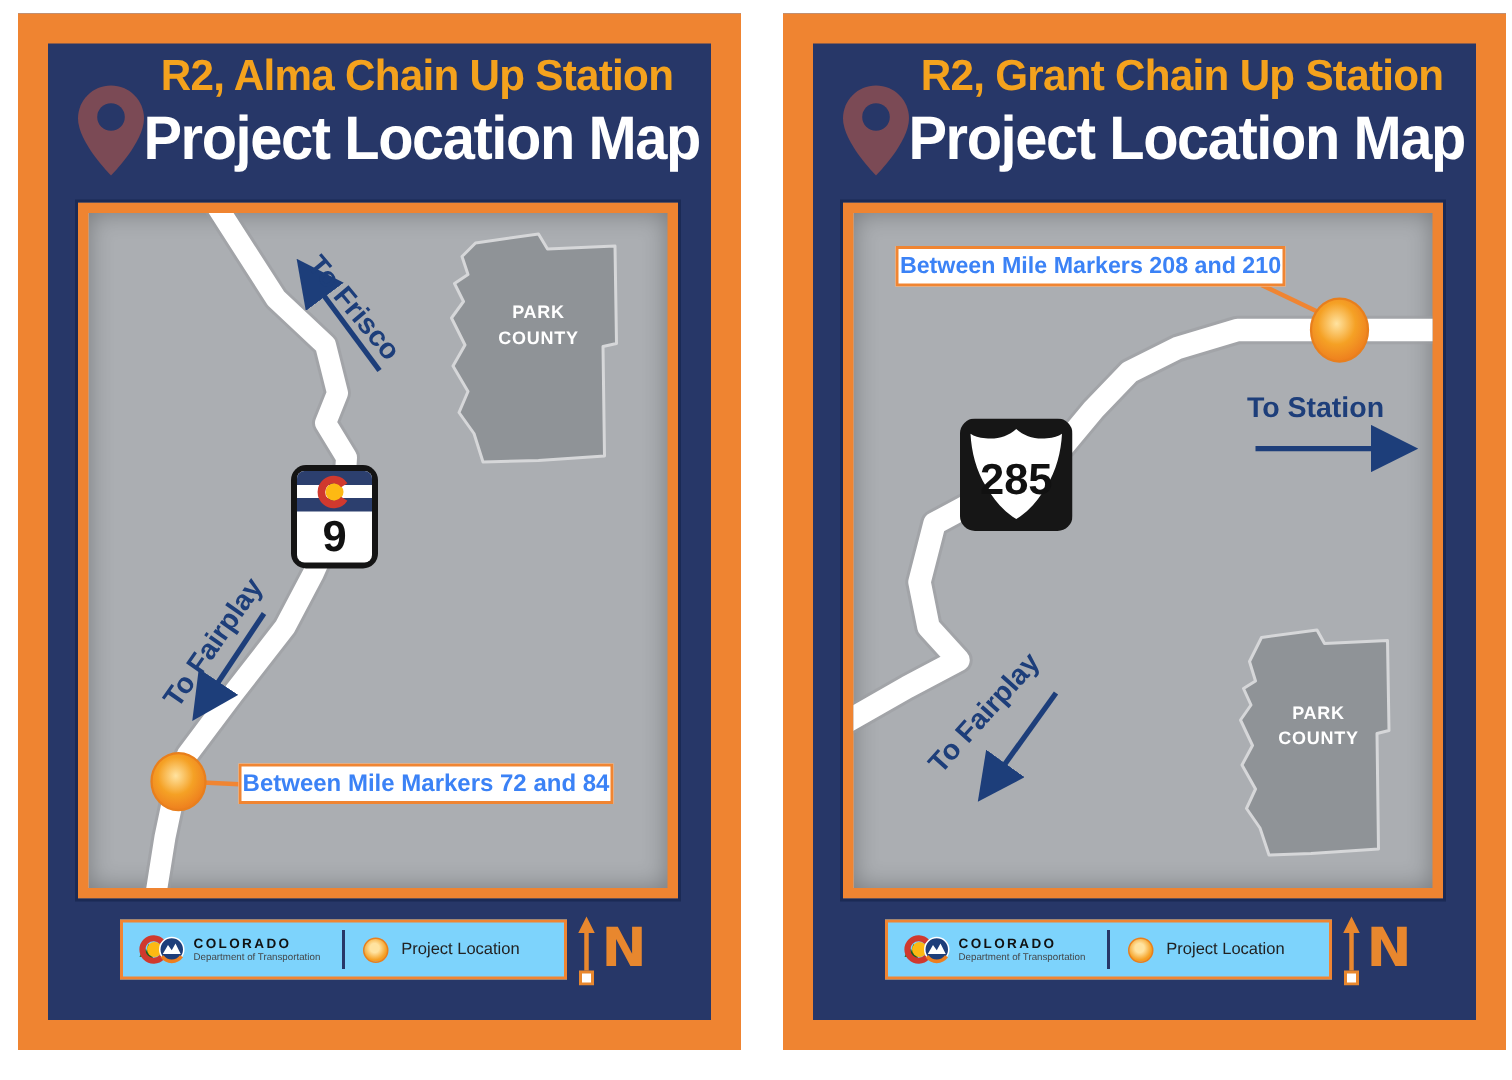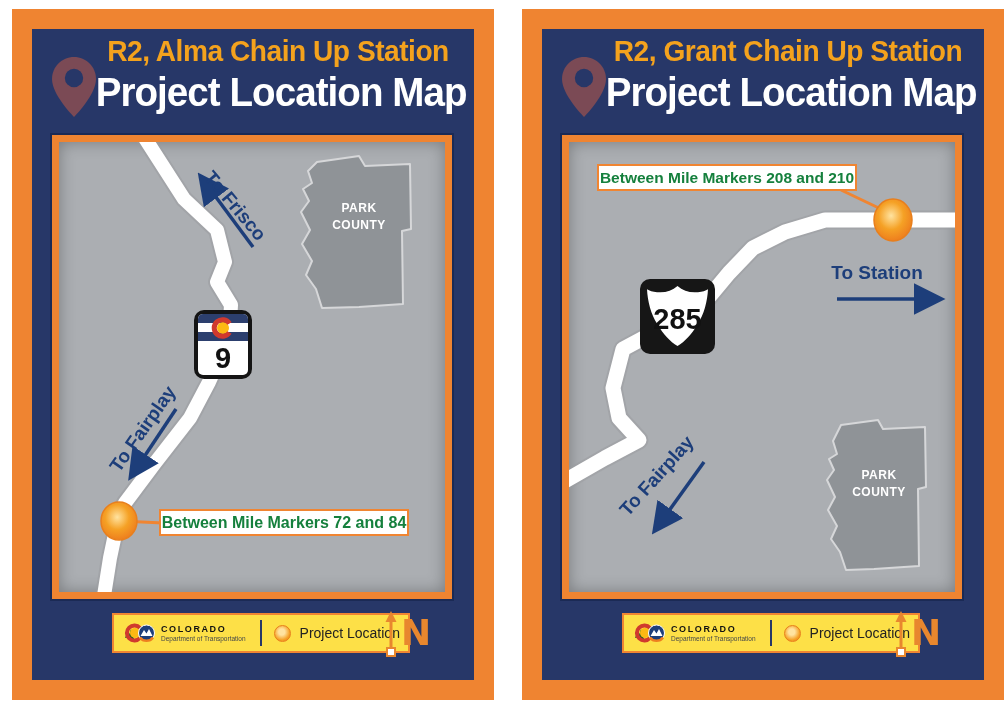--- a/index.html
+++ b/index.html
@@ -24,45 +24,45 @@
   .map svg.base{position:absolute;left:0;top:0;width:386px;height:450px;}
 
   .county-label{position:absolute;width:96px;text-align:center;color:#ffffff;
       font-weight:bold;font-size:12px;line-height:1.45;letter-spacing:.5px;}
   .rot-label{position:absolute;width:120px;text-align:center;color:#1d3e7a;
       font-weight:bold;font-size:19px;white-space:nowrap;transform-origin:center;}
   .flat-label{position:absolute;width:120px;text-align:center;color:#1d3e7a;
       font-weight:bold;font-size:19px;white-space:nowrap;}
   .marker-label{position:absolute;height:27px;background:#ffffff;border:2px solid #f08532;
       box-sizing:border-box;display:flex;align-items:center;justify-content:center;
-      color:#15803d;font-weight:bold;white-space:nowrap;}
+      color:#3b82f6;font-weight:bold;white-space:nowrap;}
 
   
   .co-shield{position:absolute;left:135px;top:168px;width:58px;height:69px;background:#141414;
       border-radius:10px;padding:4px;box-sizing:border-box;}
   .co-shield .inner{width:100%;height:100%;background:#fff;border-radius:5px;overflow:hidden;
       display:flex;flex-direction:column;}
   .co-flag{position:relative;height:27px;
       background:linear-gradient(to bottom,#2c3f6e 0 9px,#ffffff 9px 18px,#2c3f6e 18px 27px);}
   .co-flag svg{position:absolute;left:50%;top:50%;width:24px;height:24px;margin:-12px 0 0 -12px;}
   .co-num{flex:1;display:flex;align-items:center;justify-content:center;
       font-size:29px;font-weight:bold;color:#111;}
 
   
-  .legend-box{position:absolute;left:48px;top:584px;width:298px;height:40px;background:#fde047;
+  .legend-box{position:absolute;left:48px;top:584px;width:298px;height:40px;background:#7dd3fc;
       border:2px solid #f08532;box-sizing:border-box;display:flex;align-items:center;
-      padding:0 8px;margin-left:32px;}
+      padding:0 8px;}
   .cdot-logo{display:flex;align-items:center;gap:5px;}
   .cdot-text .org{font-size:9px;font-weight:bold;letter-spacing:1.6px;color:#111;}
   .cdot-text .dept{font-size:6.5px;color:#44474a;margin-top:1px;}
   .l-divider{width:2px;height:26px;background:#273768;margin:0 12px 0 14px;}
   .legend-dot{width:15px;height:15px;border-radius:50%;margin-right:9px;
       background:radial-gradient(circle at 45% 40%,#ffe3a0 0 25%,#f5a125 65%,#ee7f1e 100%);
       border:1px solid #e87f1d;}
-  .legend-label{font-size:14px;color:#222;}
+  .legend-label{font-size:11px;color:#222;}
   .north-arrow{position:absolute;left:352px;top:581px;width:14px;height:47px;}
   .north-n{position:absolute;left:369px;top:583px;font-size:36px;font-weight:bold;
       color:#e8872e;font-family:"DejaVu Sans",sans-serif;}
 </style>
 </head>
 <body>
 
 <div class="page">
 
   <div class="flyer left">

